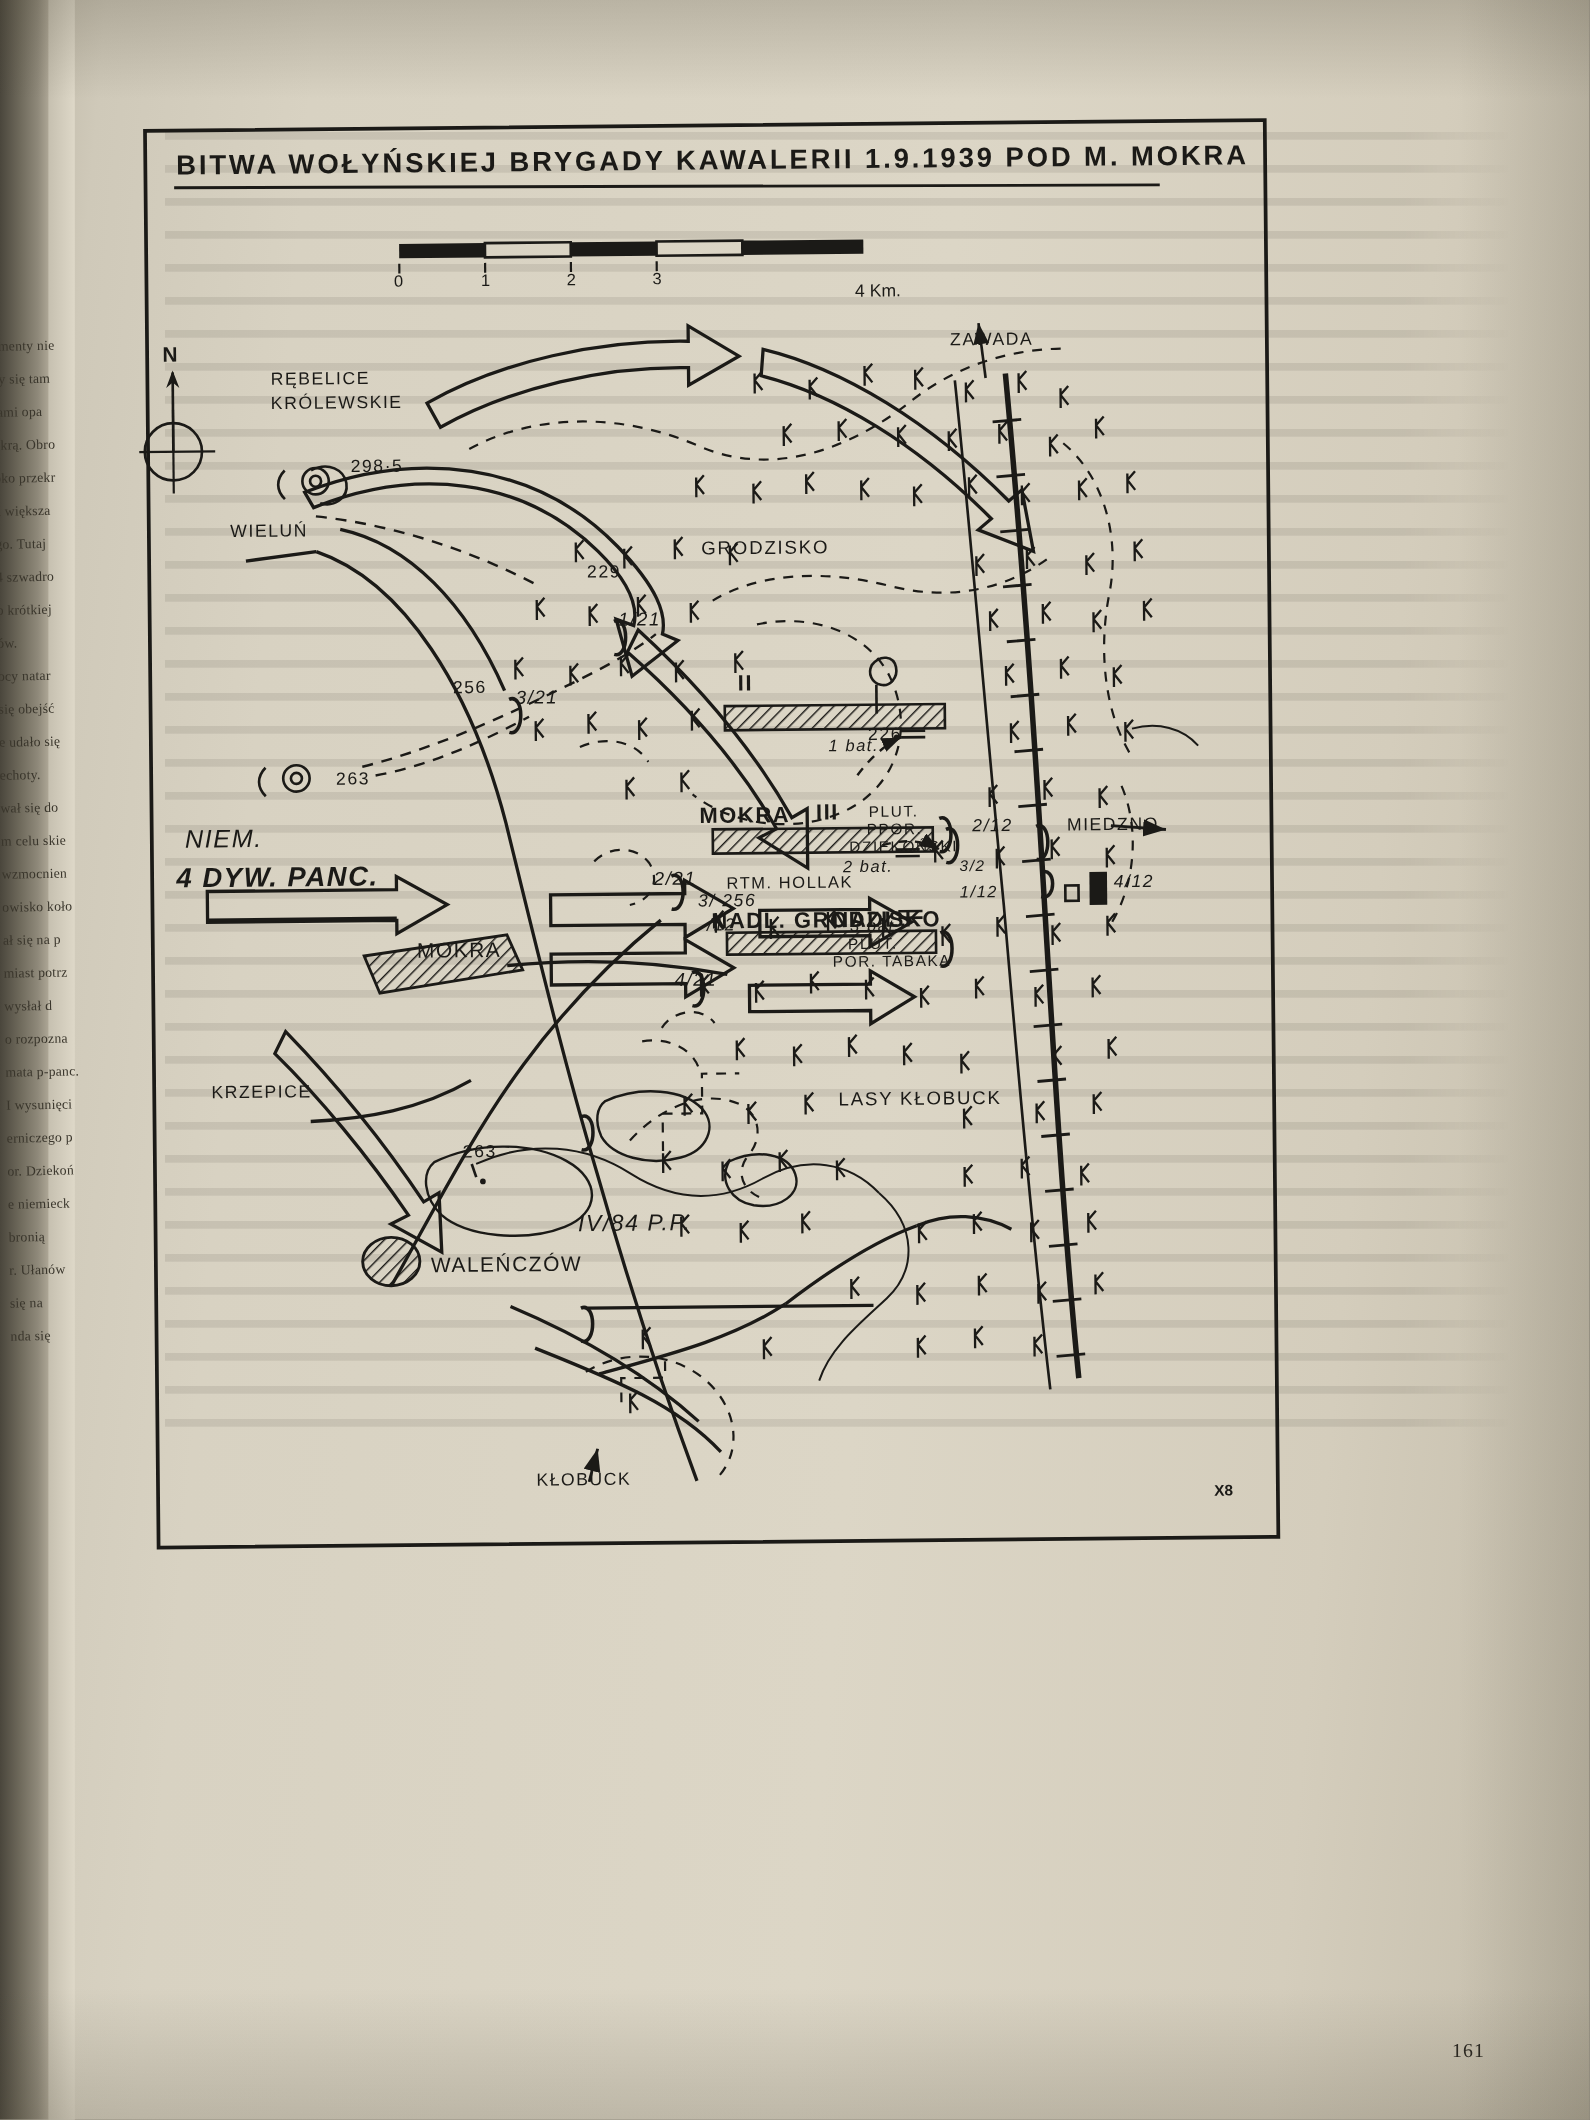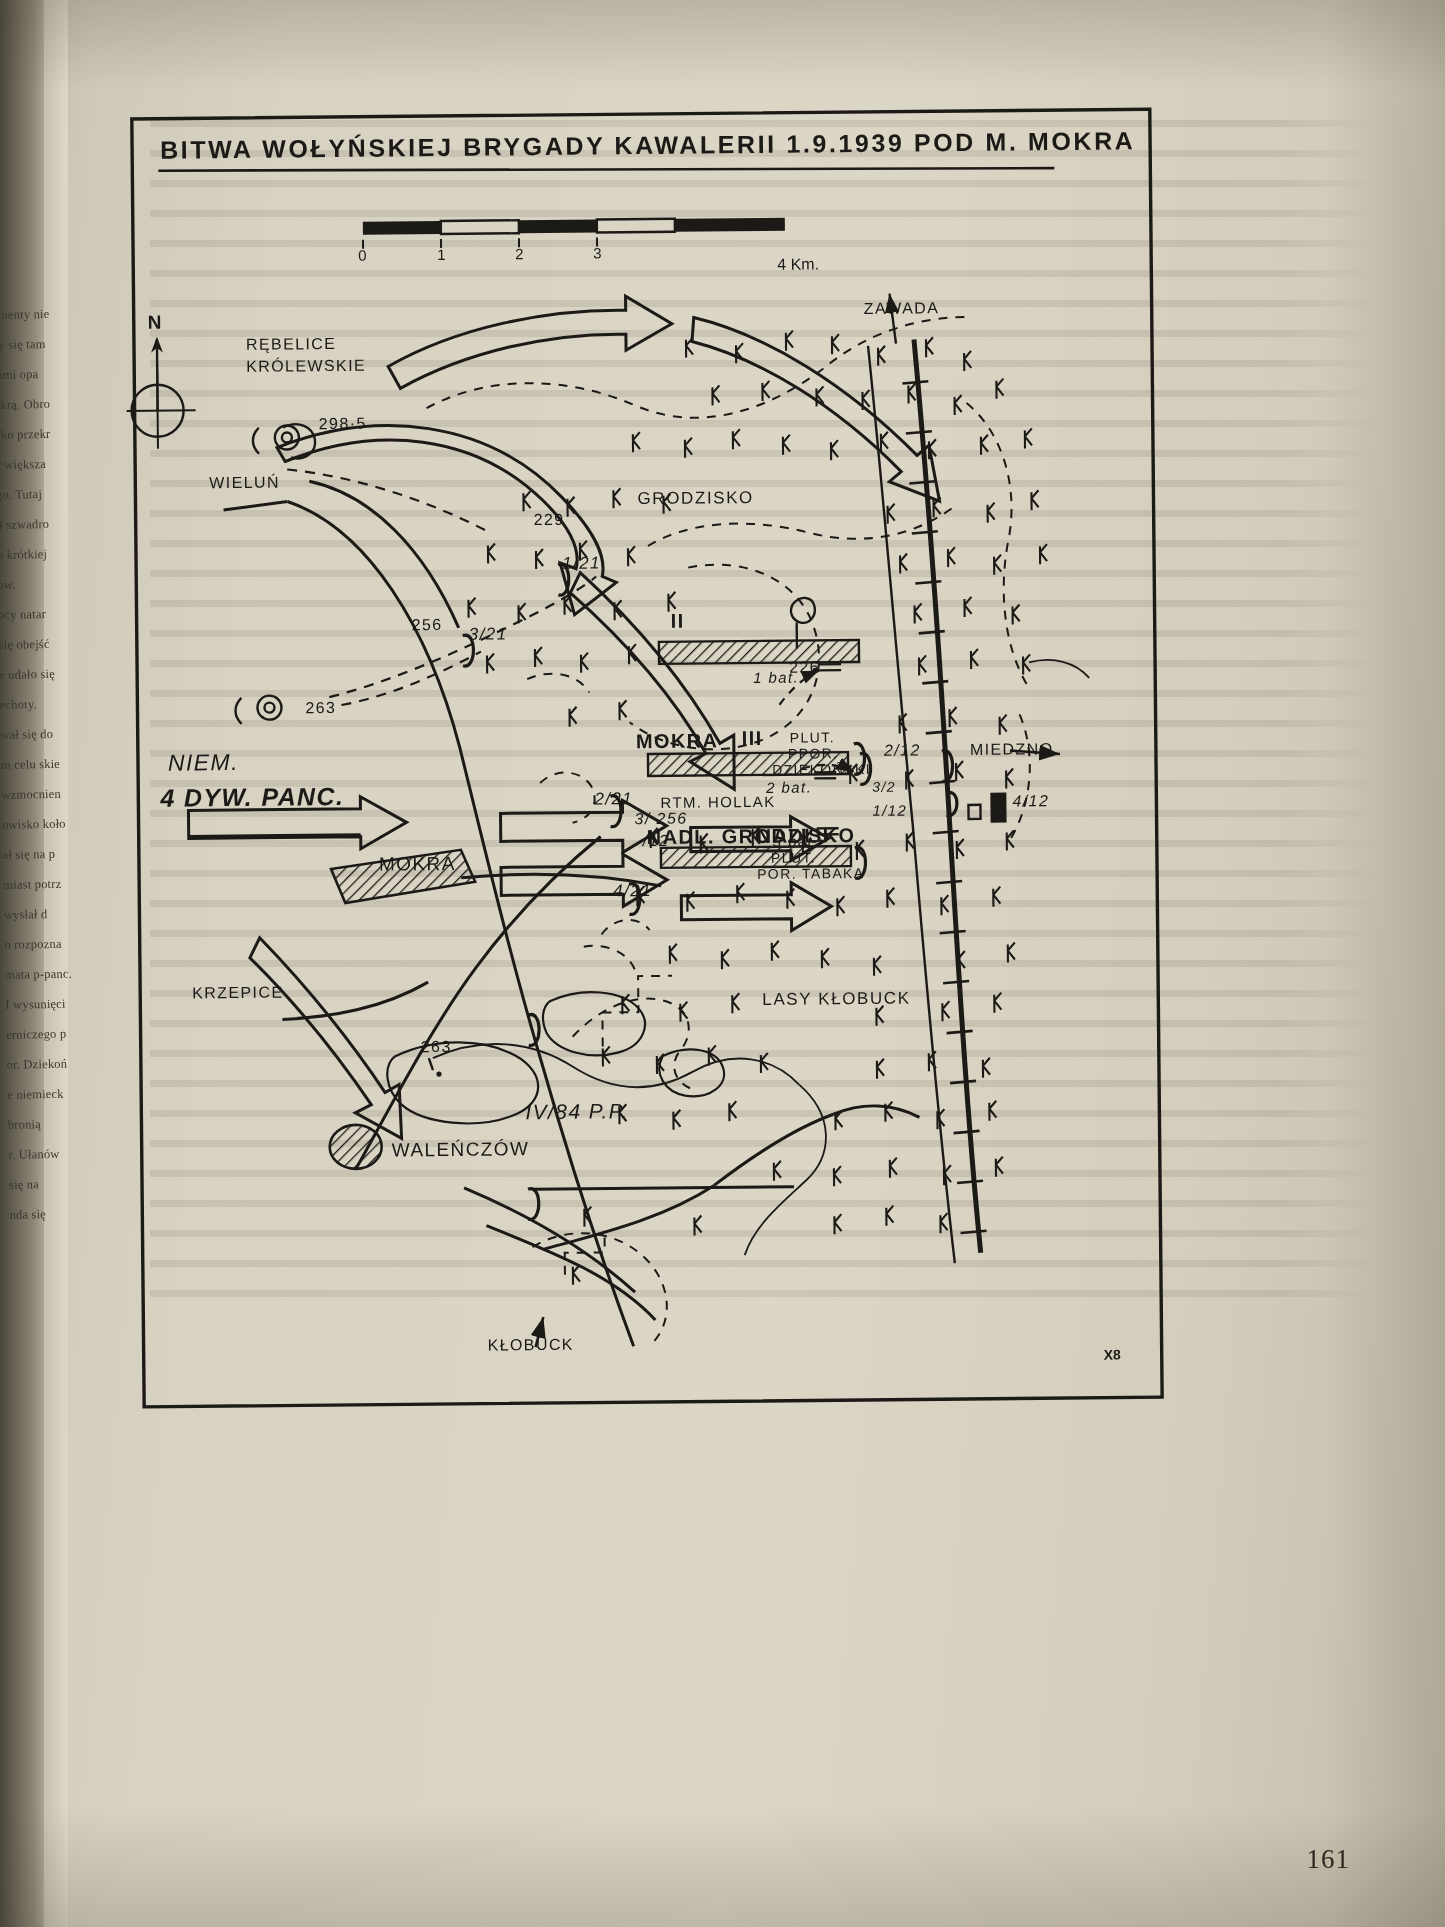--- a/index.html
+++ b/index.html
@@ -101,21 +101,21 @@
     transform: rotate(-0.55deg);
   }
   #figure svg { display: block; }
 
   
   #pageno {
     position: absolute;
     right: 95px;
     bottom: 52px;
     font-family: "Liberation Serif", serif;
-    font-size: 27px;
+    font-size: 18px;
     color: #2b2821;
     letter-spacing: 1px;
   }
 
   
   .lbl { font-family: "Liberation Sans", sans-serif; fill: #1b1a17; }
 </style>
 </head>
 <body>
 

